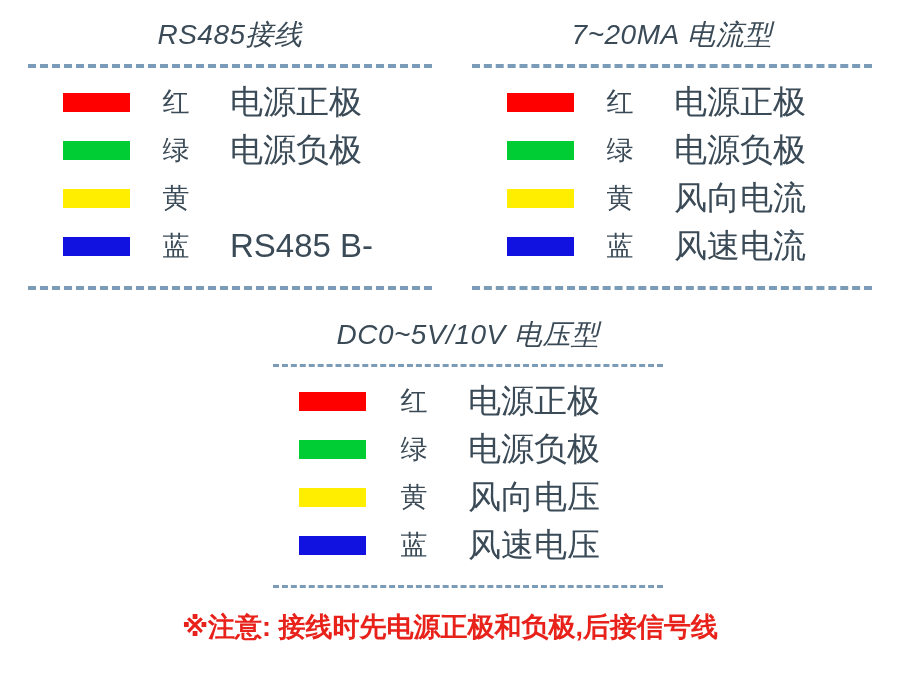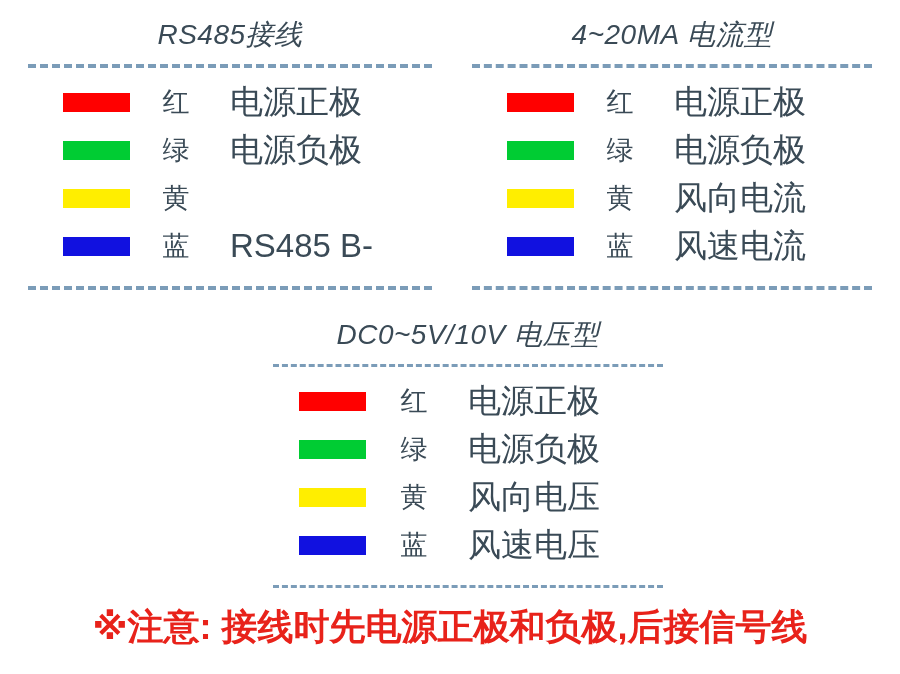--- a/index.html
+++ b/index.html
@@ -86,21 +86,21 @@
   #panel-voltage .func-name  { margin-left: 18px; }
 
   
   #warning-note {
     position: absolute;
     left: 0;
     top: 607px;
     width: 900px;
     text-align: center;
     color: #e8221a;
-    font-size: 36px;
+    font-size: 27px;
     line-height: 40px;
     font-weight: bold;
     white-space: nowrap;
   }
 </style>
 </head>
 <body>
 
 <section class="panel" id="panel-rs485">
   <div class="panel-title">RS485接线</div>
@@ -129,21 +129,21 @@
       <span class="color-name">蓝</span>
       <span class="func-name">RS485 B-</span>
     </div>
 
   </div>
   <div class="rows-bottom-gap"></div>
   <div class="dash-rule"></div>
 </section>
 
 <section class="panel" id="panel-current">
-  <div class="panel-title">4~20MA 电流型</div>
+  <div class="panel-title">7~20MA 电流型</div>
   <div class="dash-rule"></div>
   <div class="rows">
 
     <div class="wire-row">
       <span class="swatch" style="background: rgb(255, 0, 0);"></span>
       <span class="color-name">红</span>
       <span class="func-name">电源正极</span>
     </div>
 
     <div class="wire-row">

